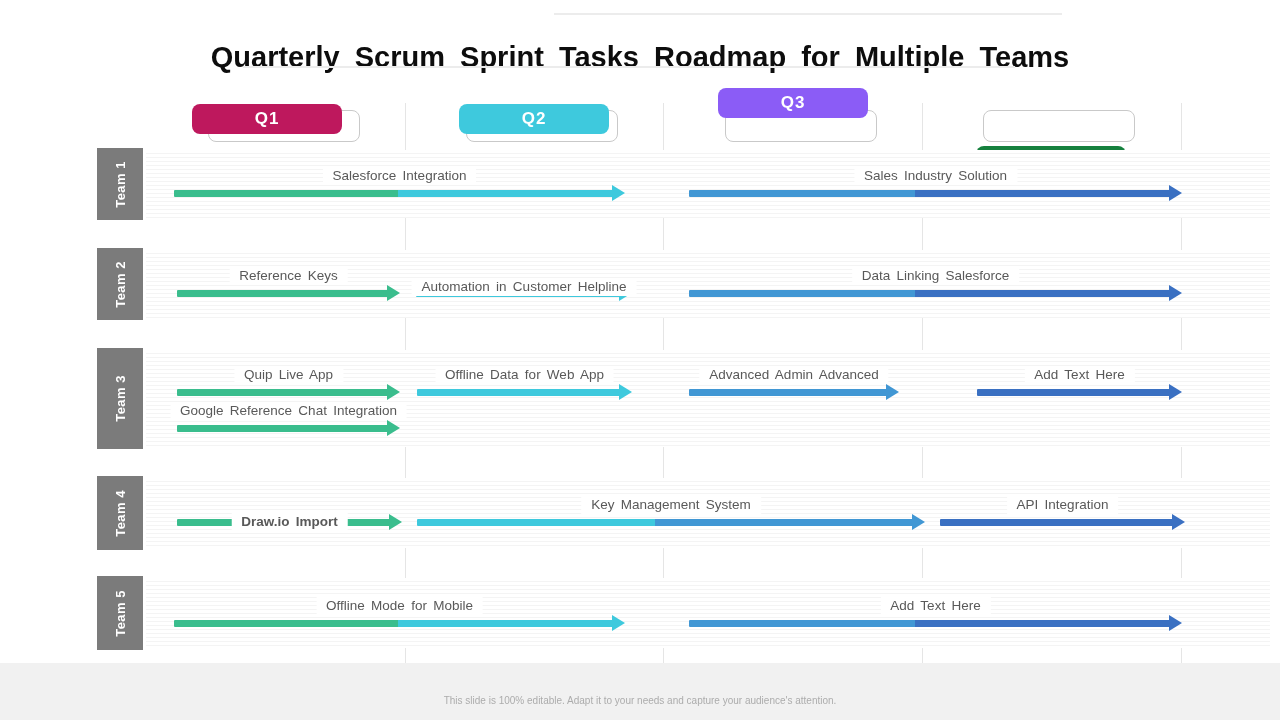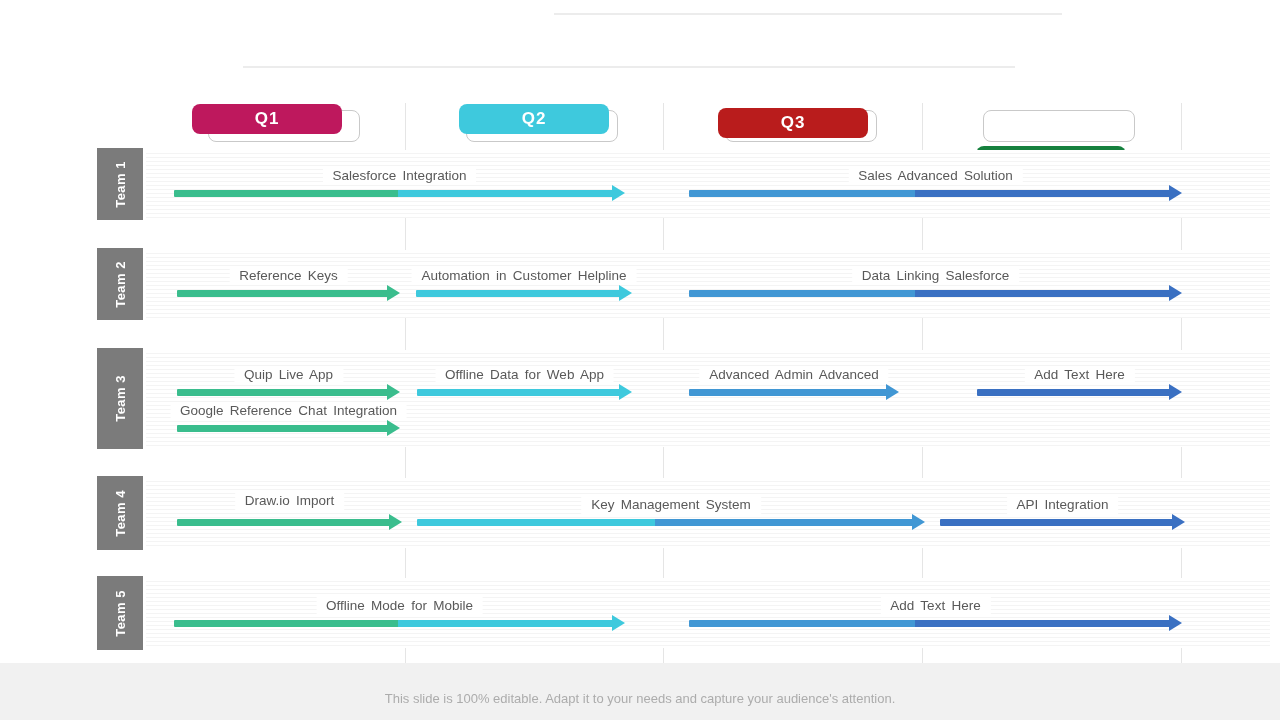--- a/index.html
+++ b/index.html
@@ -41,78 +41,79 @@
   .task-label{
     position:absolute;white-space:nowrap;background:#ffffff;
     color:#595959;font-size:13.5px;line-height:18px;padding:0 10px;
     word-spacing:2.5px;transform:translateX(-50%);
   }
   #footer-band{
     position:absolute;left:0;bottom:0;width:100%;height:57px;background:#f1f1f1;
   }
   #footer-note{
     position:absolute;left:0;bottom:14px;width:100%;text-align:center;
-    color:#acacac;font-size:13px;
+    color:#acacac;font-size:10px;
   }
 </style>
 </head>
 <body>
 
 <div id="canvas">
   <div class="deco-line" style="left:554px;top:13px;width:508px;"></div>
+  <h1 id="slide-title">Quarterly Scrum Sprint Tasks Roadmap for Multiple Teams</h1>
   <div class="deco-line" style="left:243px;top:66px;width:772px;"></div>
 
   <div id="roadmap">
       <div class="gridline" style="left: 405px; top: 103px; height: 560px;"></div>
       <div class="gridline" style="left: 663px; top: 103px; height: 560px;"></div>
       <div class="gridline" style="left: 922px; top: 103px; height: 560px;"></div>
       <div class="gridline" style="left: 1181px; top: 103px; height: 560px;"></div>
       <div class="tab-shadow" style="left: 208px; top: 110px;"></div>
       <div class="tab" style="left: 192px; top: 104px; background: #be185d;">
         <span>Q1</span>
       </div>
       <div class="tab-shadow" style="left: 466px; top: 110px;"></div>
       <div class="tab" style="left: 459px; top: 104px; background: rgb(62, 201, 221);">
         <span>Q2</span>
       </div>
       <div class="tab-shadow" style="left: 725px; top: 110px;"></div>
-      <div class="tab" style="left: 718px; top: 108px; background: #b91c1c;">
+      <div class="tab" style="left: 718px; top: 88px; background: #8b5cf6;">
         <span>Q3</span>
       </div>
       <div class="tab-shadow" style="left: 983px; top: 110px;"></div>
       <div class="tab" style="left: 976px; top: 104px; background: #15803d; margin-top: 42px;">
         <span>Q4</span>
       </div>
       <div class="band" style="left: 146px; top: 150px; width: 1124px; height: 68px;"></div>
       <div class="team-box" style="top: 148px; height: 72px; background: rgb(123, 123, 123);">
         <span>Team 1</span>
       </div>
       <div class="task-arrow" style="left: 174px; top: 150px; width: 451px; height: 0px;">
         <div class="task-bar" style="top: 40px; width: 439px; background: linear-gradient(to right, rgb(58, 189, 141) 0%, rgb(58, 189, 141) 51%, rgb(62, 201, 221) 51%, rgb(62, 201, 221) 100%);"></div>
         <div class="task-head" style="left: 438px; top: 35px; border-left: 13px solid rgb(62, 201, 221);"></div>
         <div class="task-label" style="left: 225.5px; top: 17px;">Salesforce Integration</div>
       </div>
       <div class="task-arrow" style="left: 689px; top: 150px; width: 493px; height: 0px;">
         <div class="task-bar" style="top: 40px; width: 481px; background: linear-gradient(to right, rgb(65, 151, 212) 0%, rgb(65, 151, 212) 47%, rgb(58, 112, 194) 47%, rgb(58, 112, 194) 100%);"></div>
         <div class="task-head" style="left: 480px; top: 35px; border-left: 13px solid rgb(58, 112, 194);"></div>
-        <div class="task-label" style="left: 246.5px; top: 17px;">Sales Advanced Solution</div>
+        <div class="task-label" style="left: 246.5px; top: 17px;">Sales Industry Solution</div>
       </div>
       <div class="band" style="left: 146px; top: 250px; width: 1124px; height: 68px;"></div>
       <div class="team-box" style="top: 248px; height: 72px; background: rgb(123, 123, 123);">
         <span>Team 2</span>
       </div>
       <div class="task-arrow" style="left: 177px; top: 250px; width: 223px; height: 0px;">
         <div class="task-bar" style="top: 40px; width: 211px; background: rgb(58, 189, 141);"></div>
         <div class="task-head" style="left: 210px; top: 35px; border-left: 13px solid rgb(58, 189, 141);"></div>
         <div class="task-label" style="left: 111.5px; top: 17px;">Reference Keys</div>
       </div>
       <div class="task-arrow" style="left: 416px; top: 250px; width: 216px; height: 0px;">
         <div class="task-bar" style="top: 40px; width: 204px; background: rgb(62, 201, 221);"></div>
         <div class="task-head" style="left: 203px; top: 35px; border-left: 13px solid rgb(62, 201, 221);"></div>
-        <div class="task-label" style="left: 108px; top: 17px;">Automation in Customer Helpline</div>
+        <div class="task-label" style="left: 108px; top: 28px;">Automation in Customer Helpline</div>
       </div>
       <div class="task-arrow" style="left: 689px; top: 250px; width: 493px; height: 0px;">
         <div class="task-bar" style="top: 40px; width: 481px; background: linear-gradient(to right, rgb(65, 151, 212) 0%, rgb(65, 151, 212) 47%, rgb(58, 112, 194) 47%, rgb(58, 112, 194) 100%);"></div>
         <div class="task-head" style="left: 480px; top: 35px; border-left: 13px solid rgb(58, 112, 194);"></div>
         <div class="task-label" style="left: 246.5px; top: 17px;">Data Linking Salesforce</div>
       </div>
       <div class="band" style="left: 146px; top: 350px; width: 1124px; height: 97px;"></div>
       <div class="team-box" style="top: 348px; height: 101px; background: rgb(123, 123, 123);">
         <span>Team 3</span>
       </div>
@@ -141,21 +142,21 @@
         <div class="task-head" style="left: 210px; top: 70px; border-left: 13px solid rgb(58, 189, 141);"></div>
         <div class="task-label" style="left: 111.5px; top: 52px;">Google Reference Chat Integration</div>
       </div>
       <div class="band" style="left: 146px; top: 478px; width: 1124px; height: 70px;"></div>
       <div class="team-box" style="top: 476px; height: 74px; background: rgb(123, 123, 123);">
         <span>Team 4</span>
       </div>
       <div class="task-arrow" style="left: 177px; top: 478px; width: 225px; height: 0px;">
         <div class="task-bar" style="top: 41px; width: 213px; background: rgb(58, 189, 141);"></div>
         <div class="task-head" style="left: 212px; top: 36px; border-left: 13px solid rgb(58, 189, 141);"></div>
-        <div class="task-label" style="left: 112.5px; top: 14px;">Draw.io Import</div>
+        <div class="task-label" style="left: 112.5px; top: 35px; font-weight: bold;">Draw.io Import</div>
       </div>
       <div class="task-arrow" style="left: 417px; top: 478px; width: 508px; height: 0px;">
         <div class="task-bar" style="top: 41px; width: 496px; background: linear-gradient(to right, rgb(62, 201, 221) 0%, rgb(62, 201, 221) 48%, rgb(65, 151, 212) 48%, rgb(65, 151, 212) 100%);"></div>
         <div class="task-head" style="left: 495px; top: 36px; border-left: 13px solid rgb(65, 151, 212);"></div>
         <div class="task-label" style="left: 254px; top: 18px;">Key Management System</div>
       </div>
       <div class="task-arrow" style="left: 940px; top: 478px; width: 245px; height: 0px;">
         <div class="task-bar" style="top: 41px; width: 233px; background: rgb(58, 112, 194);"></div>
         <div class="task-head" style="left: 232px; top: 36px; border-left: 13px solid rgb(58, 112, 194);"></div>
         <div class="task-label" style="left: 122.5px; top: 18px;">API Integration</div>

